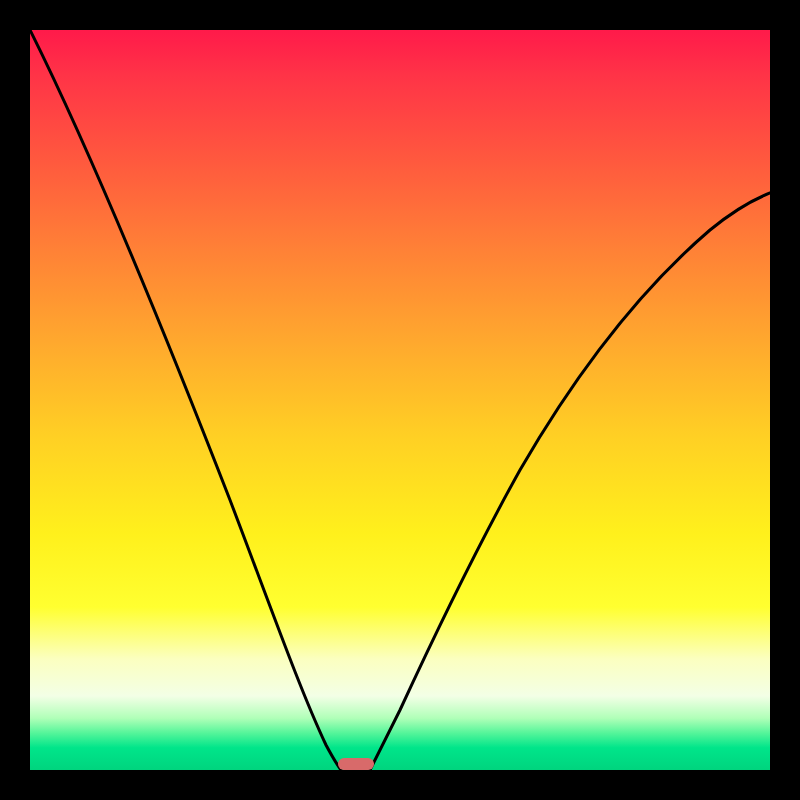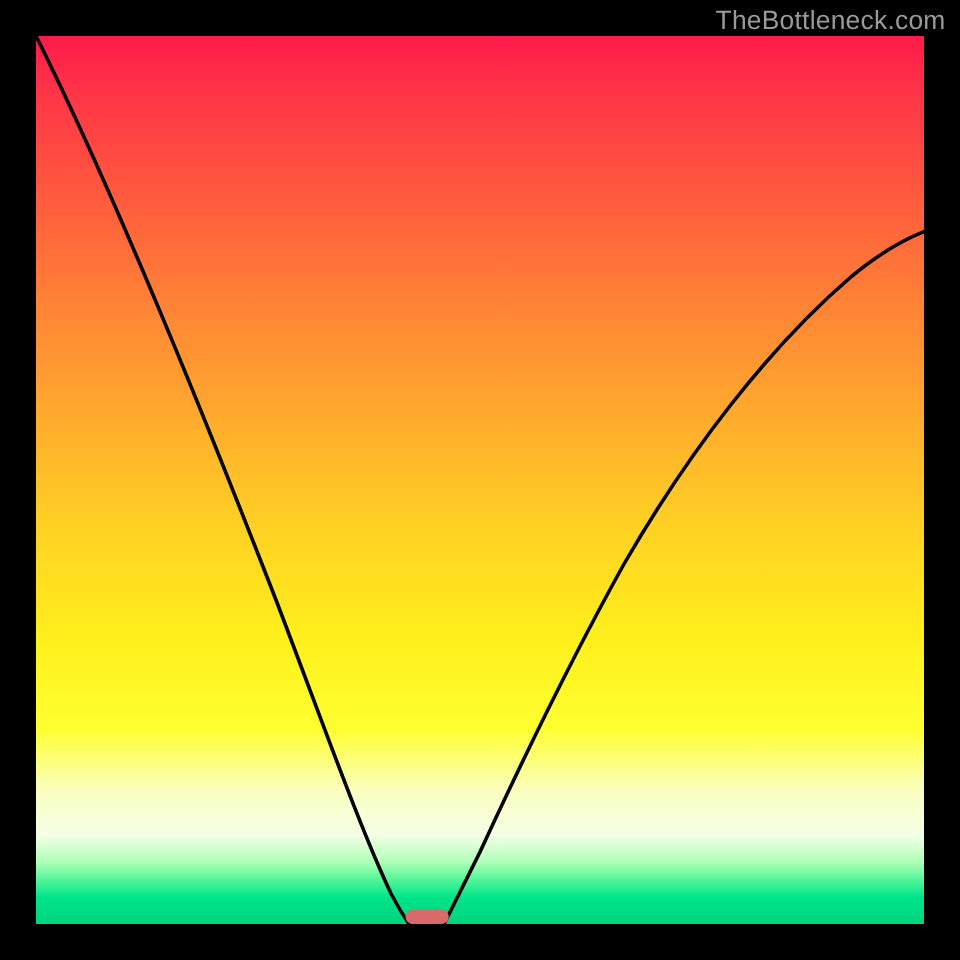--- a/index.html
+++ b/index.html
@@ -81,14 +81,13 @@
       <path d="M 340 740
                C 345 730, 355 710, 370 680
                C 400 615, 440 530, 490 440
                C 545 345, 610 260, 680 200
                C 702 182, 722 170, 740 163" fill="none" stroke="#000" stroke-width="3" stroke-linecap="round"></path>
     </svg>
 
     <div class="marker" style="left:308px; width:36px; bottom:0;"></div>
   </div>
 
-  <div class="watermark">TheBottleneck.com</div>
 </div>
 
 </body></html>

